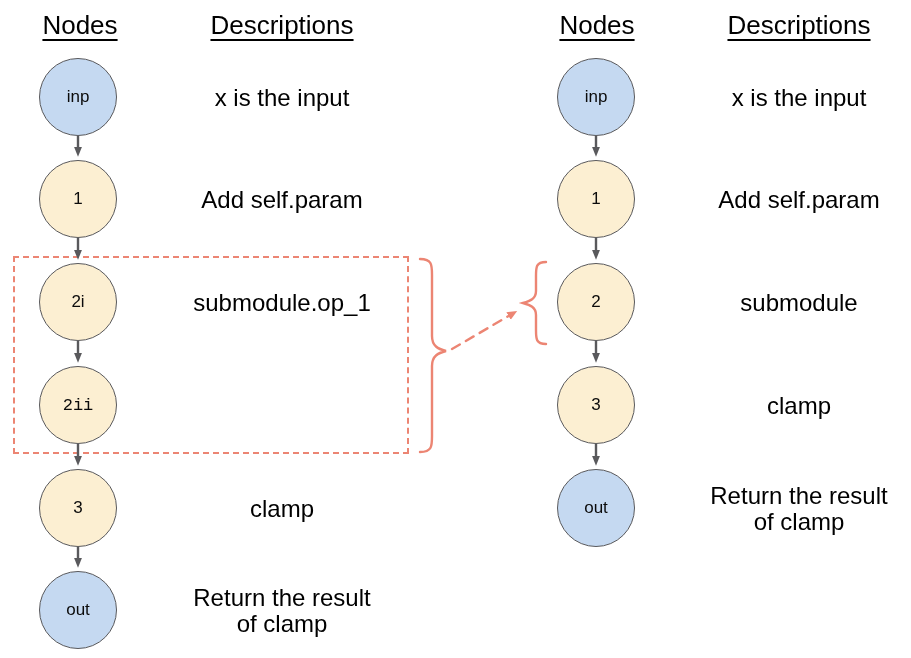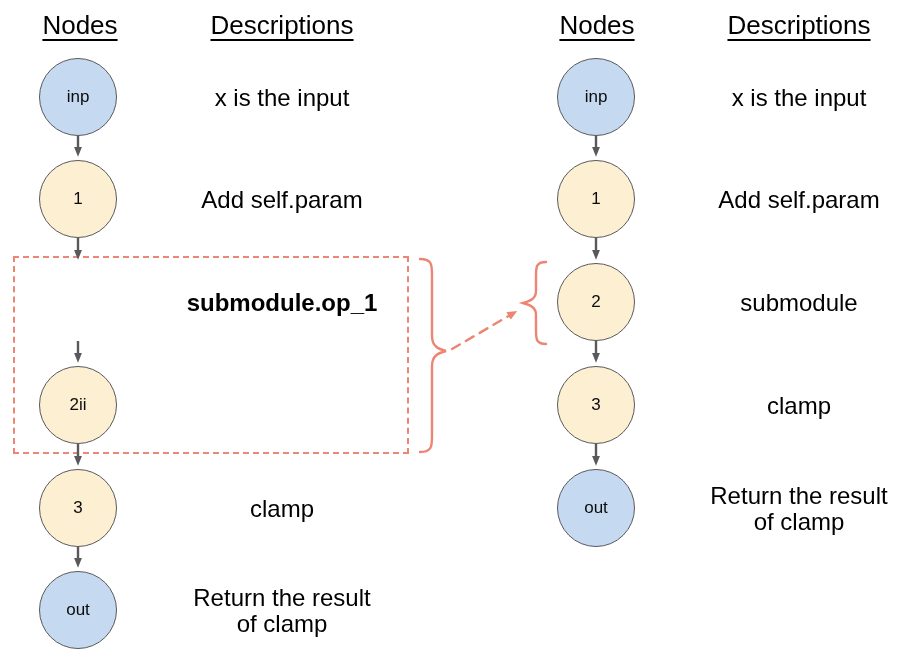--- a/index.html
+++ b/index.html
@@ -129,27 +129,28 @@
                C530,305 536,307 536,315
                L536,330
                C536,339 536,344 546,344"></path>
     </g>
 
     <line x1="452" y1="349" x2="512" y2="314" stroke="#ec8573" stroke-width="2.4" stroke-dasharray="9 7" stroke-linecap="round" marker-end="url(#ahr)"></line>
   </svg>
 
   <div class="node blue" style="left:39px; top:58px;">inp</div>
   <div class="node amber" style="left:39px; top:160px;">1</div>
-  <div class="node amber" style="left:39px; top:366px;">2ii</div>
+  <div class="node amber" style="left:39px; top:263px;">2i</div>
+  <div class="node amber" style="left:39px; top:366px;font-family:Liberation Mono, monospace;">2ii</div>
   <div class="node amber" style="left:39px; top:469px;">3</div>
   <div class="node blue" style="left:39px; top:571px;">out</div>
 
   <div class="desc" style="left:162px; top:85px; width:240px;">x is the input</div>
   <div class="desc" style="left:162px; top:187px; width:240px;">Add self.param</div>
-  <div class="desc" style="left:162px; top:290px; width:240px;font-weight:bold;">submodule.op_1</div>
+  <div class="desc" style="left:162px; top:290px; width:240px;">submodule.op_1</div>
   <div class="desc" style="left:162px; top:496px; width:240px;">clamp</div>
   <div class="desc" style="left:162px; top:585px; width:240px;">Return the result
 of clamp</div>
 
   <div class="node blue" style="left:557px; top:58px;">inp</div>
   <div class="node amber" style="left:557px; top:160px;">1</div>
   <div class="node amber" style="left:557px; top:263px;">2</div>
   <div class="node amber" style="left:557px; top:366px;">3</div>
   <div class="node blue" style="left:557px; top:469px;">out</div>
 

